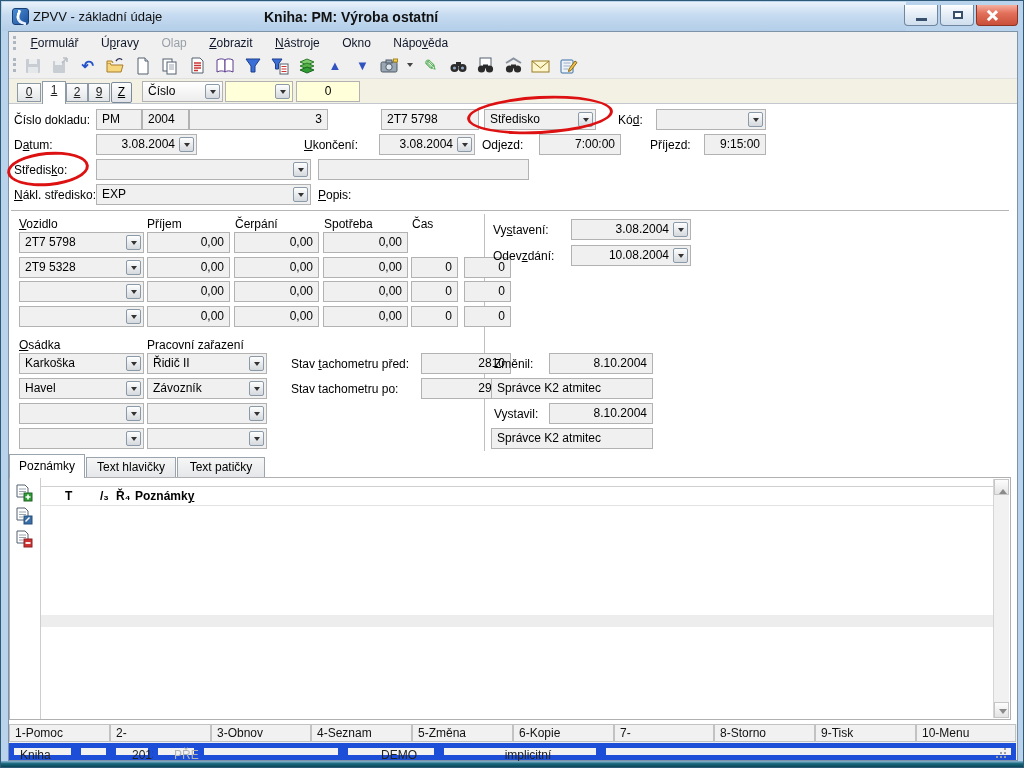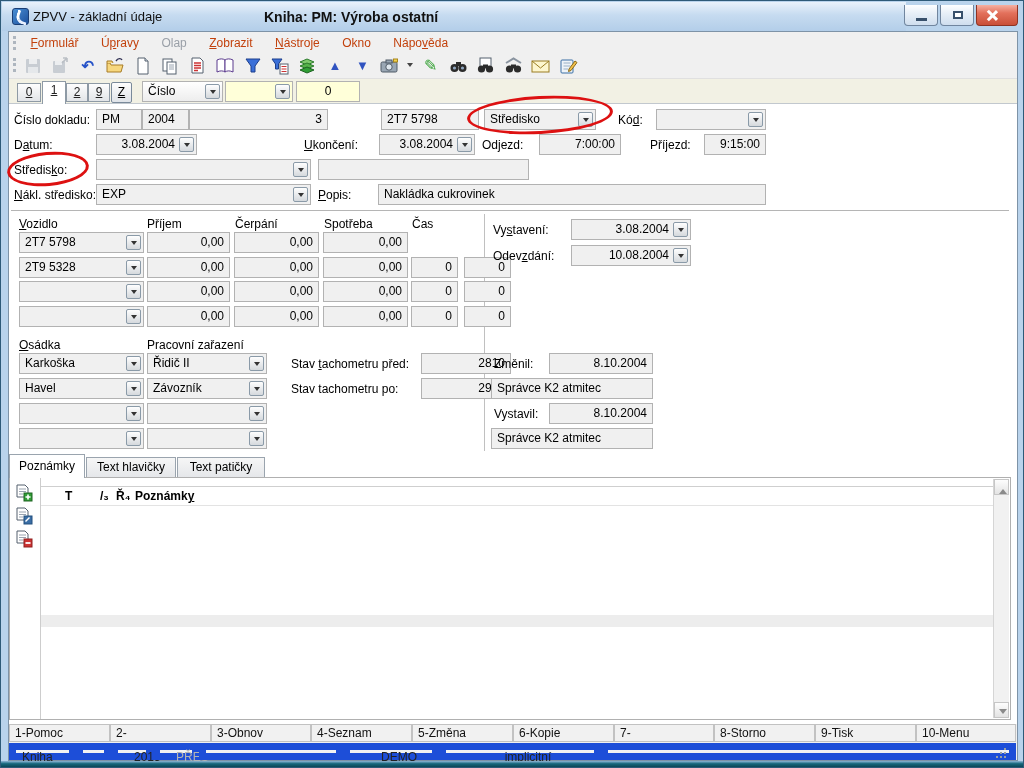--- a/index.html
+++ b/index.html
@@ -16,21 +16,21 @@
   .wb.minb { left:903px; width:34px; } .wb.maxb { left:939px; width:34px; }
   .wb.closeb { left:975px; width:42px; background:linear-gradient(#f5b0a1,#e3715c 40%,#c94f38); border-color:#8e3323; }
   .g-min { position:absolute; left:11px; top:13px; width:11px; height:3px; background:#38506b; }
   .g-max { position:absolute; left:12px; top:6px; width:10px; height:8px; border:2px solid #38506b; background:#fff; }
   .g-x1,.g-x2 { position:absolute; left:14px; top:4px; width:2.5px; height:13px; background:#fff; }
   .g-x1 { transform:rotate(45deg);} .g-x2 { transform:rotate(-45deg);}
   
   .client { position:absolute; left:7px; top:30px; width:1010px; height:730px; background:#f0f0f0; border:1px solid #7e93a7; }
   .menubar { position:absolute; left:8px; top:31px; width:1008px; height:22px; background:#f0f0f0; }
   .grip { position:absolute; left:4px; top:4px; width:3px; height:14px; border-left:3px dotted #aeb6bf; }
-  .mi { position:relative; display:inline-block; margin-top:2px; padding:2px 9px; font-size:12px; color:#c2410c; }
+  .mi { position:relative; display:inline-block; margin-top:2px; padding:2px 9px; font-size:12px; color:#0f172a; }
   .mi.dis { color:#9aa0a8; }
   .toolbar { position:absolute; left:8px; top:53px; width:1008px; height:25px; background:#f0f0f0; border-bottom:1px solid #e0e0e0; }
   .ti { position:relative; display:inline-flex; width:21px; height:21px; margin:1px 1px 0 1px; align-items:center; justify-content:center; font-size:15px; vertical-align:top; }
   .ti.dis { opacity:.4; }
   .tcaret { display:inline-block; width:9px; height:21px; position:relative; }
   .tcaret::after { content:''; position:absolute; left:1px; top:9px; border:3.5px solid transparent; border-top:4px solid #444; }
   
   .tabrow { position:absolute; left:8px; top:78px; width:1008px; height:25px; background:#f2f1e4; border-bottom:1px solid #c2c8ce; }
   .numtab { position:absolute; top:4px; height:19px; text-align:center; font-size:12px; line-height:17px; border:1px solid #8e9aa5; background:linear-gradient(#fdfdfd,#e2e5e8); color:#222; }
   .numtab.active { top:2px; height:23px; background:#fff; border-bottom:none; z-index:3; }
@@ -56,21 +56,21 @@
   .rowicon { position:absolute; left:5px; width:18px; height:18px; }
   .gridhead { position:absolute; font-size:12px; font-weight:bold; white-space:nowrap; }
   .emptybar { position:absolute; background:#3399ff; color:#fff; font-size:12px; text-align:center; line-height:17px; }
   .vsb { position:absolute; right:1px; top:1px; width:16px; height:239px; background:#f1f1f1; border-left:1px solid #d5d5d5; }
   .sbtn { position:absolute; left:0; width:15px; height:16px; background:linear-gradient(#fdfdfd,#e3e3e3); border:1px solid #c6c6c6; }
   .sbtn::after { content:''; position:absolute; left:3.5px; }
   .sbtn.up::after { top:5px; border:4px solid transparent; border-bottom:5px solid #8a8a8a; }
   .sbtn.dn::after { top:6px; border:4px solid transparent; border-top:5px solid #8a8a8a; }
   
   .fkcell { position:absolute; top:723px; height:18px; background:#f1f1f1; border:1px solid #c2c2c2; font-size:12px; line-height:16px; padding-left:5px; color:#111; }
-  .stcell { position:absolute; top:742px; height:17px; background:#f2f2f2; border:7px solid #1d4ed8; font-size:12px; line-height:15px; color:#222; }
+  .stcell { position:absolute; top:742px; height:17px; background:#f2f2f2; border:5px solid #1d4ed8; font-size:12px; line-height:15px; color:#222; }
   .stcell.c { text-align:center;padding-left:16px; }
   .stcell.dim { color:#b4b4b4; }
   .stcell.padl { padding-left:6px; }
   .resizegrip { position:absolute; left:995px; top:747px; width:10px; height:10px; }
   .resizegrip::after { content:''; position:absolute; width:2px; height:2px; background:#9aa0a6; box-shadow:4px 0 #9aa0a6, 8px 0 #9aa0a6, 4px -4px #9aa0a6, 8px -4px #9aa0a6, 8px -8px #9aa0a6; left:0; top:8px; }
   u { text-decoration:underline; }
 </style>
 </head>
 <body>
 
@@ -282,21 +282,20 @@
     <span class="abtn"></span>
   </div>
   <div class="fld" style="left:317px;top:158px;width:211px"></div>
 
   <span class="lbl" style="left:13px;top:187px"><u>N</u>ákl. středisko:</span>
   <div class="fld combo" style="left:95px;top:183px;width:215px">
     <span class="val">EXP</span>
     <span class="abtn"></span>
   </div>
   <span class="lbl" style="left:317px;top:187px"><u>P</u>opis:</span>
-  <div class="fld" style="left:377px;top:183px;width:388px">Nakládka cukrovinek</div>
 
   <div class="divh" style="left:10px;top:209px;width:998px"></div>
   <div class="divv" style="left:483px;top:213px;height:237px"></div>
 
   <span class="lbl hdr" style="left:18px;top:216px"><u>V</u>ozidlo</span>
   <span class="lbl hdr" style="left:146px;top:216px">Příjem</span>
   <span class="lbl hdr" style="left:234px;top:216px">Čerpání</span>
   <span class="lbl hdr" style="left:323px;top:216px">Spotřeba</span>
   <span class="lbl hdr" style="left:411px;top:216px">Čas</span>
 

